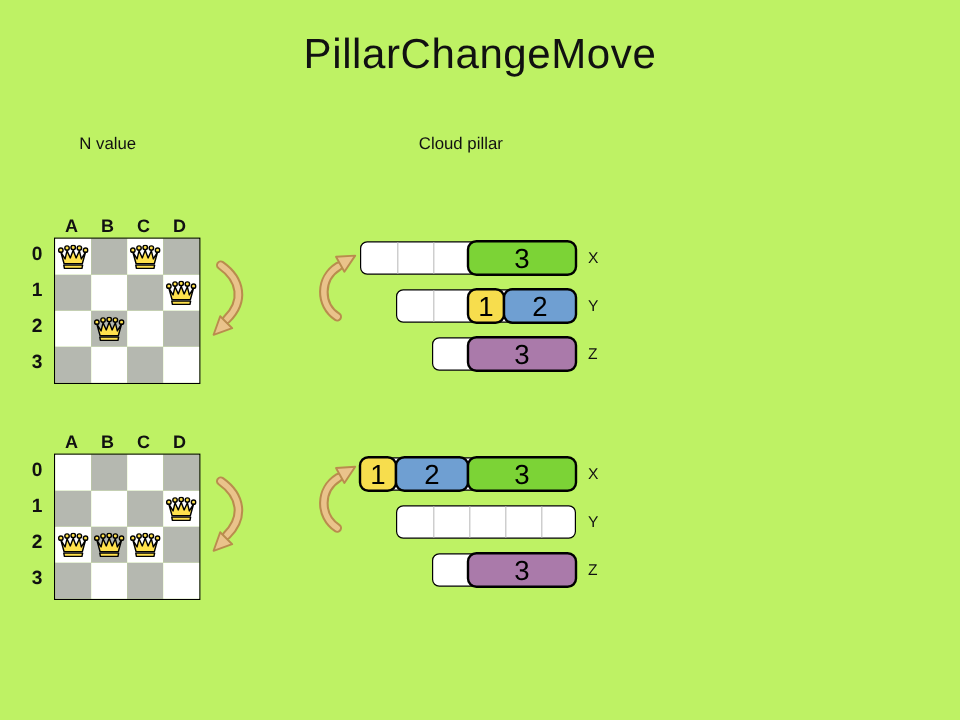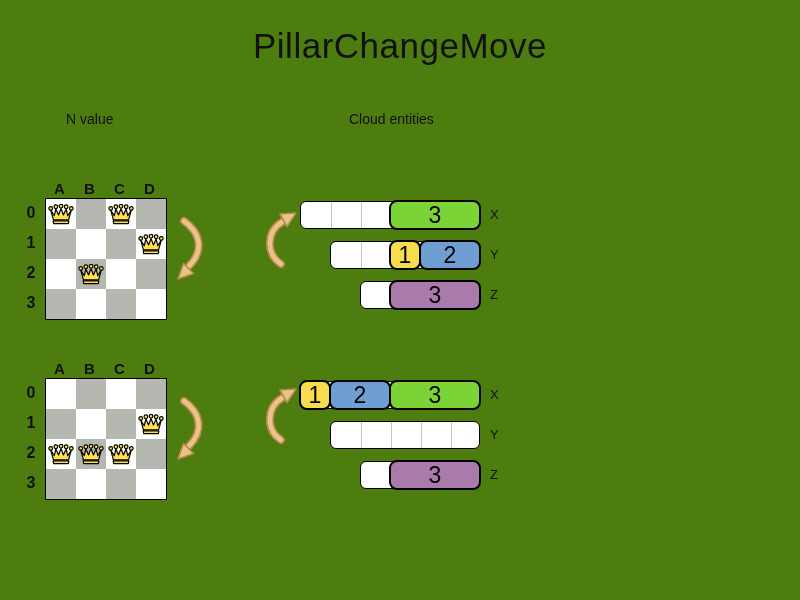--- a/index.html
+++ b/index.html
@@ -1,16 +1,16 @@
 <!DOCTYPE html>
 <html><head>
 <meta charset="utf-8">
 <style>
   html,body{margin:0;padding:0;background:#fff;}
-  .page{position:relative;width:800px;height:600px;background:#4d7c0f;overflow:hidden;
+  .page{position:relative;width:800px;height:600px;background:#bef264;overflow:hidden;
         font-family:"Liberation Sans","DejaVu Sans",sans-serif;color:#111;}
   .title{position:absolute;left:0;top:26px;width:800px;text-align:center;
          font-size:35px;font-weight:400;letter-spacing:0.5px;}
   .subtitle{position:absolute;left:0;top:69px;width:800px;text-align:center;font-size:13px;}
   .section-label{position:absolute;font-size:14px;}
   #nqueens-label{left:66px;top:111px;}
   #cloud-label{left:349px;top:111px;}
 
   
   .board{position:absolute;width:150px;height:140px;}
@@ -33,21 +33,21 @@
   .bar-label{position:absolute;width:22px;height:28px;line-height:28px;font-size:13px;}
   #arrows{position:absolute;left:0;top:0;}
 </style>
 </head>
 <body>
 
 <div class="page">
   <div class="title">PillarChangeMove</div>
 
   <div class="section-label" id="nqueens-label">N value</div>
-  <div class="section-label" id="cloud-label">Cloud entities</div>
+  <div class="section-label" id="cloud-label">Cloud pillar</div>
 
   <div class="board" id="board-0" style="left:20px;top:180px;">
       <div class="col-header" style="left:25px">A</div>
       <div class="col-header" style="left:55px">B</div>
       <div class="col-header" style="left:85px">C</div>
       <div class="col-header" style="left:115px">D</div>
       <div class="row-label" style="top:18px">0</div>
       <div class="row-label" style="top:48px">1</div>
       <div class="row-label" style="top:78px">2</div>
       <div class="row-label" style="top:108px">3</div>

